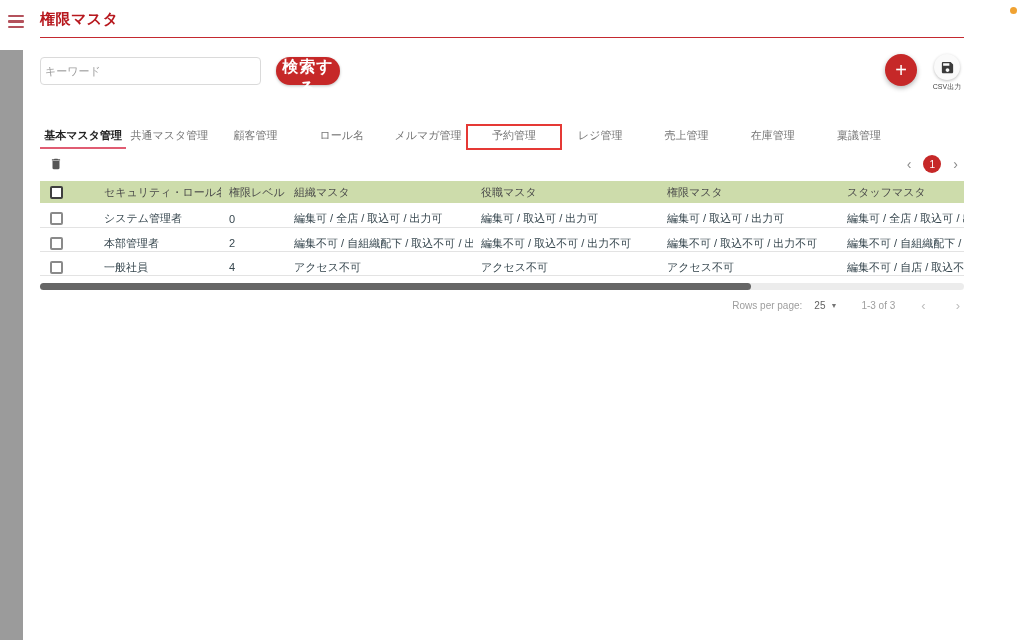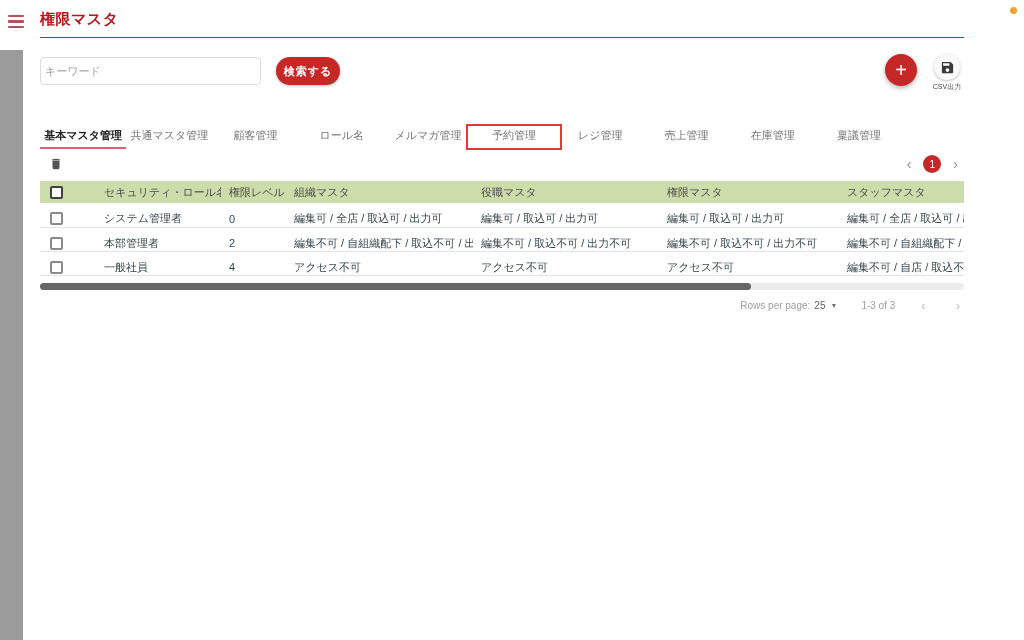--- a/index.html
+++ b/index.html
@@ -21,21 +21,21 @@
   .title-divider { margin-top:8px; border-bottom:1px solid #c4292f; }
 
   
   .search-row { margin-top:19px; display:flex; justify-content:space-between; align-items:flex-start; }
   .search-left { display:flex; align-items:center; }
   .kw-input { width:221px; height:28px; border:1px solid #dadada; border-radius:4px;
               padding:0 4px; font-size:11px; color:#333; outline:none;
               font-family:"Liberation Sans","DejaVu Sans",sans-serif; }
   .kw-input::placeholder { color:#9e9e9e; }
   .search-btn { margin-left:15px; width:64px; height:28px; border:none; border-radius:14px;
-                background:#c62828; color:#fff; font-size:11px; font-weight:bold; cursor:pointer;
+                background:#c62828; color:#fff; font-size:16px; font-weight:bold; cursor:pointer;
                 font-family:"Liberation Sans","DejaVu Sans",sans-serif; letter-spacing:1px;
                 box-shadow:0 1px 3px rgba(0,0,0,.25); }
   .action-right { display:flex; align-items:flex-start; gap:13px; margin-top:-3px; }
   .fab { width:32px; height:32px; border-radius:50%; background:#c62828; color:#fff;
          display:flex; align-items:center; justify-content:center; font-size:20px; font-weight:300;
          cursor:pointer; box-shadow:0 2px 5px rgba(0,0,0,.3); line-height:1; }
   .csv-btn { display:flex; flex-direction:column; align-items:center; cursor:pointer; width:34px; }
   .csv-icon-wrap { width:26px; height:26px; border-radius:50%; background:#fafafa;
                    box-shadow:0 1px 3px rgba(0,0,0,.25); display:flex; align-items:center; justify-content:center; }
   .csv-label { font-size:7px; color:#444; margin-top:2px; white-space:nowrap; }
@@ -68,21 +68,21 @@
   .cb { width:13px; height:13px; border:2px solid #3f3f3f; border-radius:2px; background:#fff; cursor:pointer; }
   .row-cb { border-color:#8a8a8a; }
 
   
   .hscroll { margin-top:7px; width:924px; height:7px; background:#ececec; border-radius:4px; position:relative; }
   .hscroll-thumb { position:absolute; left:0; top:0; width:711px; height:7px; background:#666; border-radius:4px; cursor:grab; }
 
   
   .table-footer { margin-top:9px; display:flex; justify-content:flex-end; align-items:center;
                   font-size:10px; color:#9e9e9e; gap:0; }
-  .rpp-label { margin-right:4px;text-align:center; }
+  .rpp-label { margin-right:12px;text-align:center; }
   .rpp-select { display:flex; align-items:center; color:#616161; cursor:pointer; margin-right:24px; }
   .rpp-caret { font-size:7px; margin-left:5px; color:#757575; }
   .range { margin-right:26px; color:#9e9e9e; }
   .foot-chev { font-size:13px; color:#bdbdbd; cursor:pointer; line-height:1; }
   .foot-chev.prev { margin-right:30px; }
   .foot-chev.next { margin-right:4px; }
 
   .orange-dot { position:absolute; left:1010px; top:7px; width:7px; height:7px; border-radius:50%; background:#f0a232; }
 </style>
 </head>

